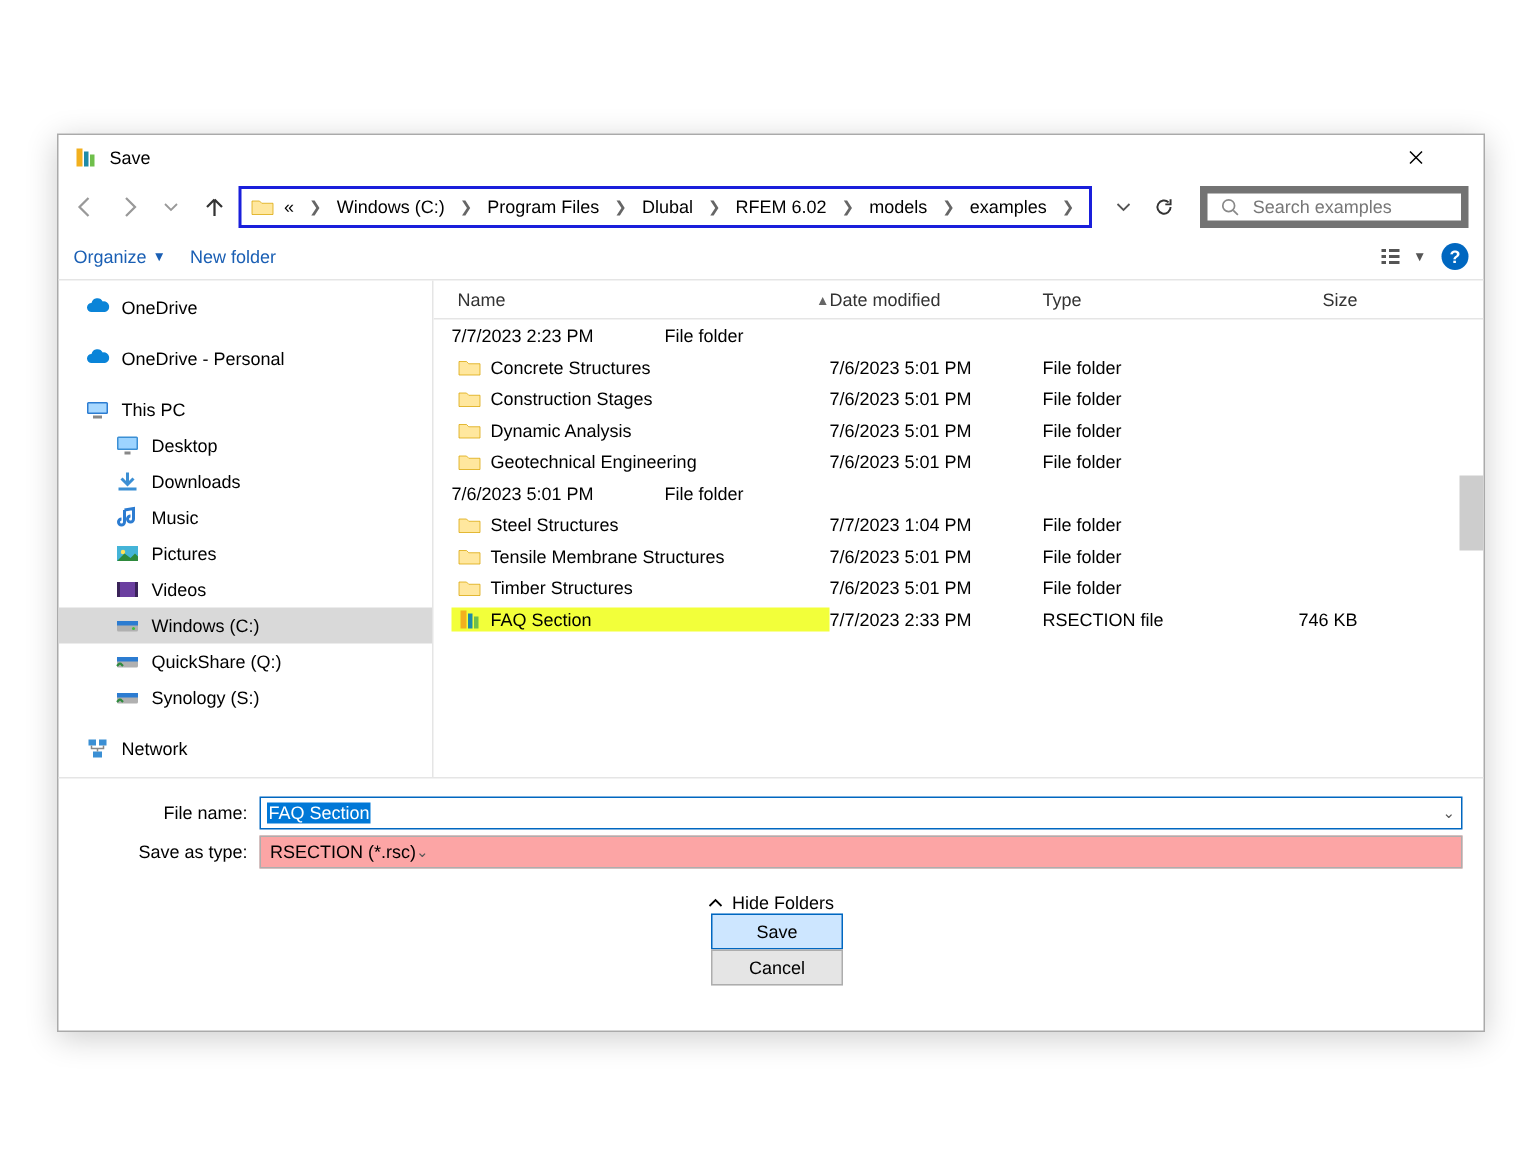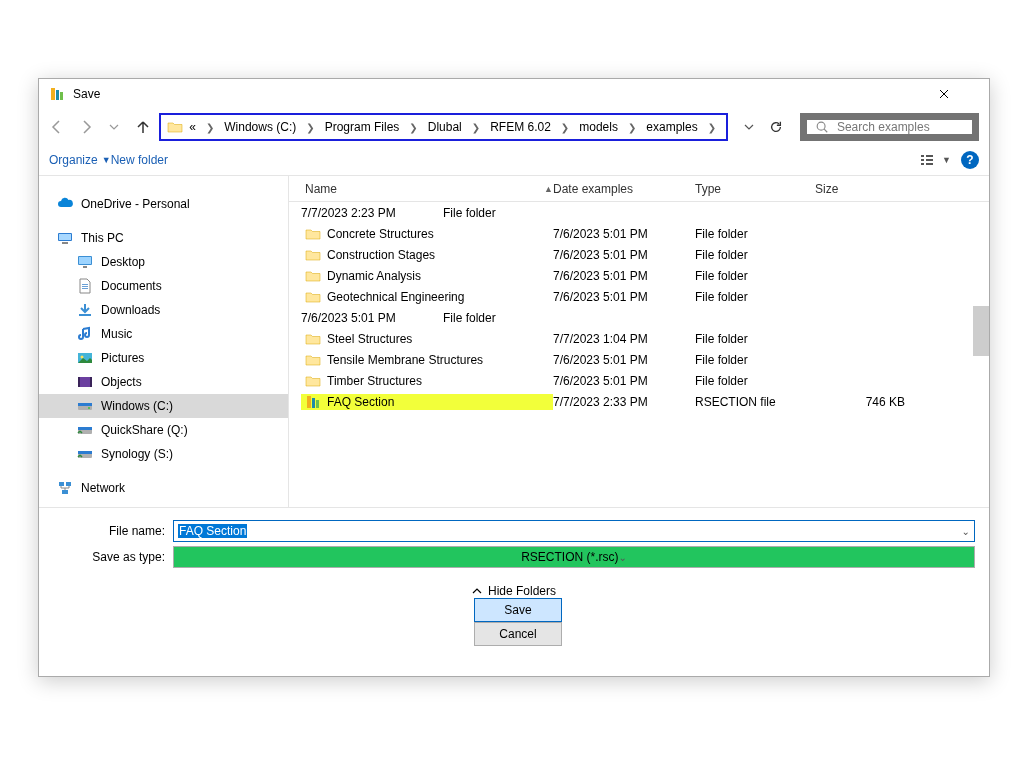--- a/index.html
+++ b/index.html
@@ -1,18 +1,18 @@
 <!DOCTYPE html>
 <html><head>
 <meta charset="utf-8">
 <style>
   * { box-sizing: border-box; font-family: "Segoe UI", Tahoma, sans-serif; }
   body { margin:0; background:#fff; width:1024px; height:768px; overflow:hidden; font-size:12px; }
   .dlg {
-    position:absolute; left:38px; top:78px; width:952px; height:599px;
+    position:absolute; left:38px; top:89px; width:952px; height:599px;
     border:1px solid #aaa; background:#fff; display:flex; flex-direction:column;
     box-shadow:0 4px 20px rgba(0,0,0,.2);
   }
   .titlebar { height:30px; display:flex; align-items:center; padding:0 10px; }
   .titlebar .appico { width:16px; height:16px; margin-right:8px; }
   .titlebar .title { flex:0 0 auto; font-size:12px; }
   .titlebar .spacer { flex:1; }
   .titlebar .close { font-size:14px; width:40px; text-align:center; cursor:default; color:#000; }
   .navrow { height:36px; display:flex; align-items:center; padding:0 10px 0 6px; gap:4px; }
   .navbtn { width:28px; height:28px; display:flex; align-items:center; justify-content:center; color:#999; }
@@ -20,25 +20,25 @@
   .addrbox {
     flex:1; height:28px; border:2px solid #1a1fdb; display:flex; align-items:center;
     padding:0 6px; gap:2px;
   }
   .crumb { color:#000; padding:2px 4px; white-space:nowrap; }
   .crumb.chev { color:#666; font-size:10px; }
   .foldico-sm { width:16px; height:16px; flex:none; }
   .addr-dd { width:24px; height:28px; border:1px solid transparent; display:flex; align-items:center; justify-content:center; color:#555; margin-left:6px; }
   .refresh { width:28px; height:28px; display:flex; align-items:center; justify-content:center; color:#333; }
   .searchbox {
-    width:200px; height:28px; border:7px solid #737373; display:flex; align-items:center;
+    width:200px; height:28px; border:5px solid #737373; display:flex; align-items:center;
     padding:0 8px; gap:8px; color:#777; margin-left:8px;
   }
   .toolbar {
-    height:30px; display:flex; align-items:center; padding:0 10px; 
+    height:30px; display:flex; align-items:center; padding:0 10px; gap:16px;
     border-bottom:1px solid transparent;
   }
   .tool { color:#1a5fb4; display:flex; align-items:center; gap:4px; }
   .tool .dd { font-size:9px; color:#1a5fb4; }
   .tool-right { margin-left:auto; display:flex; align-items:center; gap:10px; }
   .viewico { color:#555; display:flex; align-items:center; gap:2px; }
   .helpico { width:18px; height:18px; border-radius:50%; background:#0067c0; color:#fff; font-weight:bold; font-size:12px; display:flex; align-items:center; justify-content:center; }
   .body { flex:1; display:flex; border-top:1px solid #e5e5e5; min-height:0; }
   .nav {
     width:250px; border-right:1px solid #e5e5e5; padding:6px 0; overflow:hidden;
@@ -52,43 +52,43 @@
   .nav .gap { height:10px; }
   .ico { width:16px; height:16px; flex:none; display:inline-block; }
   .list { flex:1; display:flex; flex-direction:column; overflow:hidden; position:relative; }
   .list-hdr {
     height:26px; display:flex; align-items:center; border-bottom:1px solid #e5e5e5;
     color:#333; padding-left:12px;
   }
   .col-name { width:252px; display:flex; align-items:center; gap:6px; padding-left:4px;}
   .col-date { width:142px; }
   .col-type { width:120px; }
-  .col-size { width:120px; text-align:left; padding-right:30px;}
+  .col-size { width:120px; text-align:right; padding-right:30px;}
   .sort { font-size:9px; color:#666; }
   .rows { flex:1; overflow:auto; }
   .scrollhint { position:absolute; right:0; top:130px; width:16px; height:50px; background:#cdcdcd; }
   .row {
     height:21px; display:flex; align-items:center; padding-left:12px; cursor:default;
   }
   .row .nm { width:252px; display:flex; align-items:center; gap:6px; padding-left:4px; }
   .row .dt { width:142px; color:#000; }
   .row .tp { width:120px; color:#000; }
   .row .sz { width:120px; text-align:right; color:#000; padding-right:30px;}
   .row.hl .nm { background:#f2ff3a; }
   .bottom { border-top:1px solid #e5e5e5; padding:8px 14px 30px; }
   .frow { display:flex; align-items:center; margin:4px 0; gap:8px; }
   .frow .lbl { width:112px; text-align:right; color:#000; }
   .frow .inp {
     flex:1; height:22px; border:1px solid #0067c0; background:#fff; padding:0 4px;
     display:flex; align-items:center;
   }
   .frow .inp .seltext { background:#0078d7; color:#fff; padding:0 1px; }
   .frow .combo {
-    flex:1; height:22px; border:1px solid #adadad; background:#22c55e; padding:0 6px;
-    display:flex; align-items:center; justify-content:center;
+    flex:1; height:22px; border:1px solid #adadad; background:#fca5a5; padding:0 6px;
+    display:flex; align-items:center; justify-content:flex-start;
   }
   .btnrow { display:flex; align-items:center; margin-top:16px;flex-direction:column; }
   .hidef { display:flex; align-items:center; gap:6px; color:#000; }
   .btnrow .spacer { flex:1; }
   .wbtn {
     width:88px; height:24px; border:1px solid #adadad; background:#e5e5e5;
     display:flex; align-items:center; justify-content:center; margin-left:8px;
   }
   .wbtn.primary { border:1px solid #0067c0; background:#cde6ff; }
   svg { display:block; }
@@ -200,20 +200,28 @@
           </svg>
         <span style="font-size:9px;">▼</span>
       </span>
       <span class="helpico">?</span>
     </span>
   </div>
 
   <div class="body">
 
     <div class="nav">
+      <div class="item">
+        <span class="ico">
+            <svg viewBox="0 0 16 16" width="16" height="16">
+              <path d="M4 11a3 3 0 010-6 4 4 0 017.5-1A3 3 0 0113 11z" fill="#0a84d8"></path>
+            </svg>
+          </span>
+        <span>OneDrive</span>
+      </div>
       <div class="gap"></div>
       <div class="item">
         <span class="ico">
             <svg viewBox="0 0 16 16" width="16" height="16">
               <path d="M4 11a3 3 0 010-6 4 4 0 017.5-1A3 3 0 0113 11z" fill="#0a84d8"></path>
             </svg>
           </span>
         <span>OneDrive - Personal</span>
       </div>
       <div class="gap"></div>
@@ -233,31 +241,20 @@
               <rect x="1" y="2" width="14" height="9" rx="1" fill="#3b8fd4"></rect>
               <rect x="2" y="3" width="12" height="7" fill="#9dd4ff"></rect>
               <rect x="6" y="12" width="4" height="2" fill="#888"></rect>
             </svg>
           </span>
         <span>Desktop</span>
       </div>
       <div class="item sub">
         <span class="ico">
             <svg viewBox="0 0 16 16" width="16" height="16">
-              <path d="M3 1 H10 L13 4 V15 H3 Z" fill="#fff" stroke="#888"></path>
-              <rect x="5" y="6" width="6" height="1" fill="#6aa0d6"></rect>
-              <rect x="5" y="8" width="6" height="1" fill="#6aa0d6"></rect>
-              <rect x="5" y="10" width="6" height="1" fill="#6aa0d6"></rect>
-            </svg>
-          </span>
-        <span>Documents</span>
-      </div>
-      <div class="item sub">
-        <span class="ico">
-            <svg viewBox="0 0 16 16" width="16" height="16">
               <path d="M8 2 V9 M4 6 L8 10 L12 6" fill="none" stroke="#3b8fd4" stroke-width="2"></path>
               <rect x="2" y="12" width="12" height="2" fill="#3b8fd4"></rect>
             </svg>
           </span>
         <span>Downloads</span>
       </div>
       <div class="item sub">
         <span class="ico">
             <svg viewBox="0 0 16 16" width="16" height="16">
               <path d="M6 3 V11 a2 2 0 11-2-2" fill="none" stroke="#2c7cd1" stroke-width="2"></path>
@@ -277,21 +274,21 @@
         <span>Pictures</span>
       </div>
       <div class="item sub">
         <span class="ico">
             <svg viewBox="0 0 16 16" width="16" height="16">
               <rect x="1" y="3" width="14" height="10" fill="#6b3fa0"></rect>
               <rect x="1" y="3" width="2" height="10" fill="#3a2359"></rect>
               <rect x="13" y="3" width="2" height="10" fill="#3a2359"></rect>
             </svg>
           </span>
-        <span>Objects</span>
+        <span>Videos</span>
       </div>
       <div class="item sub sel">
         <span class="ico">
             <svg viewBox="0 0 16 16" width="16" height="16">
               <rect x="1" y="5" width="14" height="7" rx="1" fill="#b0b0b0"></rect>
               <rect x="1" y="5" width="14" height="3" fill="#2c7cd1"></rect>
               <circle cx="12" cy="10" r="1" fill="#3fbf3f"></circle>
             </svg>
           </span>
         <span>Windows (C:)</span>
@@ -330,21 +327,21 @@
       </div>
     </div>
 
     <div class="list">
       <div class="list-hdr">
         <span class="col-name">
             <span>Name</span>
             <span style="flex:1"></span>
             <span class="sort">▲</span>
           </span>
-        <span class="col-date">Date examples</span>
+        <span class="col-date">Date modified</span>
         <span class="col-type">Type</span>
         <span class="col-size">Size</span>
       </div>
       <div class="rows" id="rows">
           <div class="row">
             <span class="dt">7/7/2023 2:23 PM</span>
             <span class="tp">File folder</span>
             <span class="sz"></span>
           </div>
           <div class="row">

